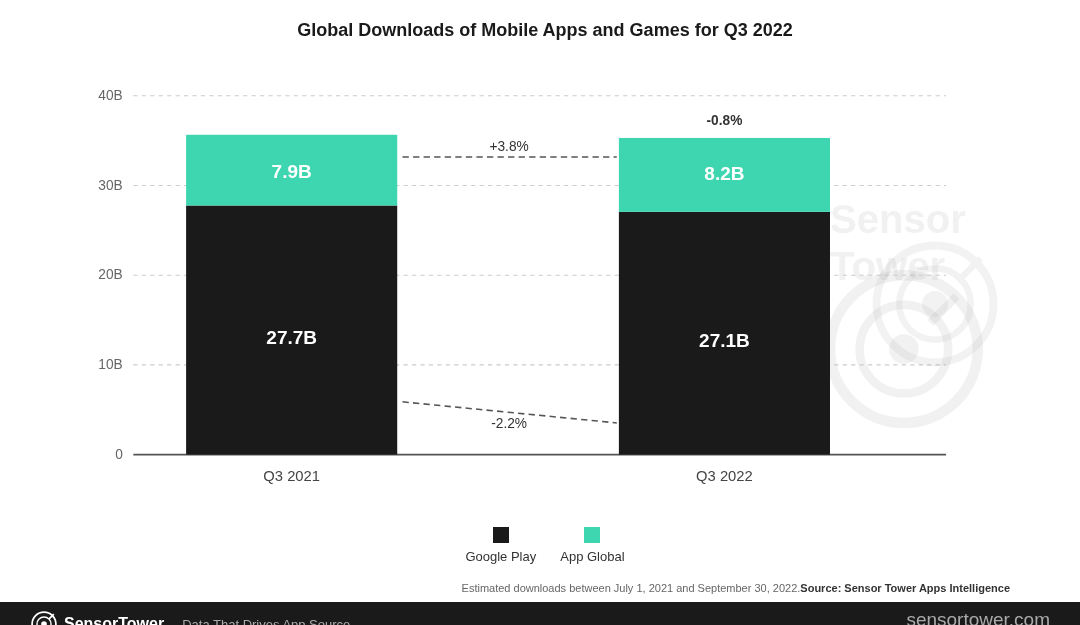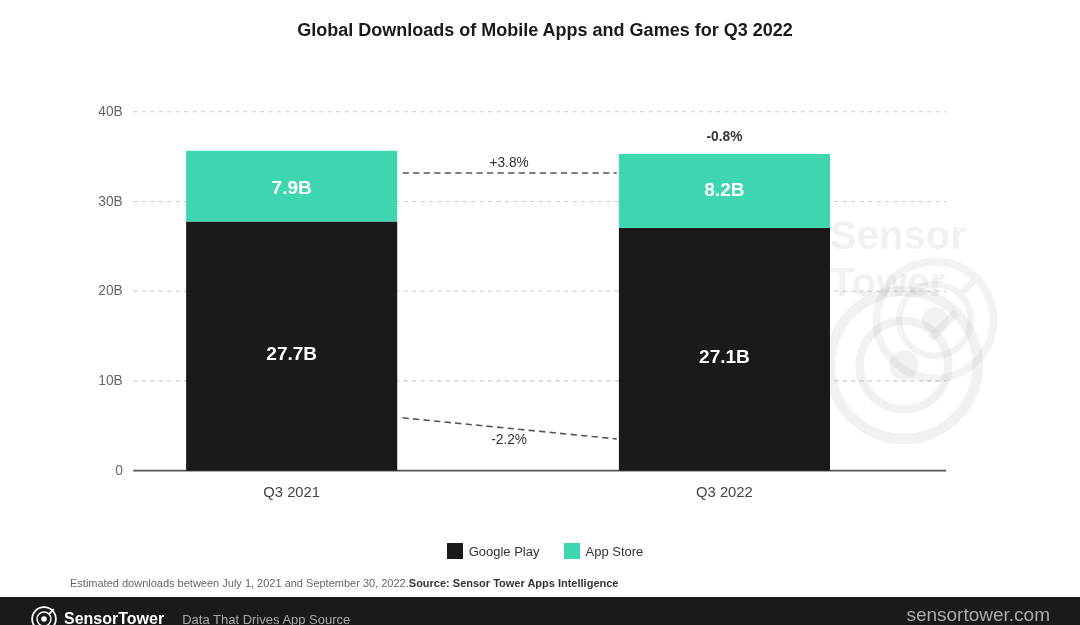--- a/index.html
+++ b/index.html
@@ -23,21 +23,21 @@
       flex: 1;
       position: relative;
       padding: 20px 60px 10px 70px;
     }
 
     .chart-title {
       text-align: center;
       font-size: 18px;
       font-weight: bold;
       color: #1a1a1a;
-      margin-bottom: 36px;
+      margin-bottom: 20px;
     }
 
     .chart-wrapper {
       position: relative;
       width: 100%;
       height: 460px;
     }
 
     
     .watermark {
@@ -78,31 +78,32 @@
       margin-top: 6px;
       margin-bottom: 4px;
     }
 
     .legend-item {
       display: flex;
       align-items: center;
       gap: 6px;
       font-size: 13px;
       color: #333;
+      flex-direction: column;
     }
 
     .legend-box {
       width: 16px;
       height: 16px;
     }
 
     
     .footer-note {
       display: flex;
-      justify-content: flex-start;
+      justify-content: flex-end;
       align-items: center;
       padding: 4px 70px 8px 70px;
       font-size: 11px;
       color: #666;
     }
 
     .footer-note .source {
       font-weight: bold;
       color: #333;
     }
@@ -225,21 +226,21 @@
       </svg>
     </div>
 
     <div class="legend">
       <div class="legend-item">
         <div class="legend-box" style="background:#1a1a1a;"></div>
         <span>Google Play</span>
       </div>
       <div class="legend-item">
         <div class="legend-box" style="background:#3dd6b0;"></div>
-        <span>App Store</span>
+        <span>App Global</span>
       </div>
     </div>
 
   </div>
 
   <div class="footer-note">
     <span>Estimated downloads between July 1, 2021 and September 30, 2022.</span>
     <span class="source">Source: Sensor Tower Apps Intelligence</span>
   </div>
 

